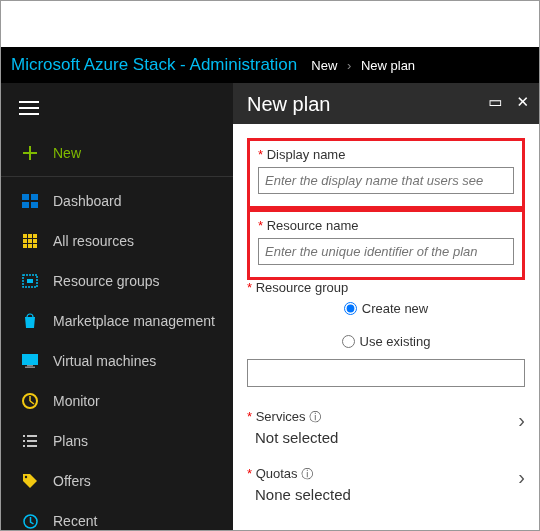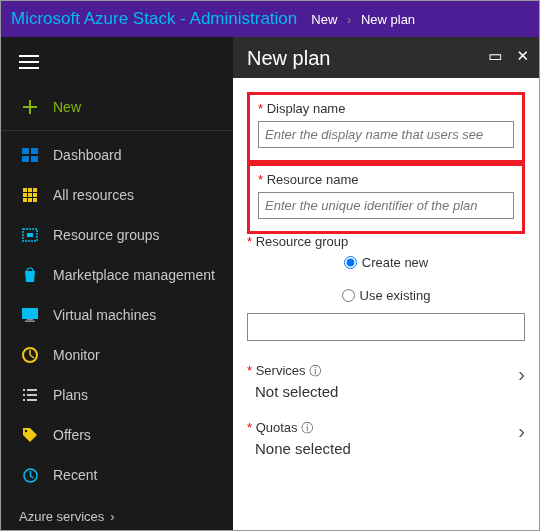--- a/index.html
+++ b/index.html
@@ -1,19 +1,19 @@
 <!DOCTYPE html>
 <html><head>
 <meta charset="utf-8">
 <style>
 * { margin: 0; padding: 0; box-sizing: border-box; font-family: "Segoe UI", Arial, sans-serif; }
 body { width: 540px; height: 531px; background: #fff; overflow: hidden; border: 1px solid #999; }
 
 
-.topbar { height: 36px; background: #4c1d95; color: #00bcf2; display: flex; align-items: center; padding: 14px 10px; font-size: 17px; }
+.topbar { height: 36px; background: #000000; color: #00bcf2; display: flex; align-items: center; padding: 14px 10px; font-size: 17px; margin-top: 46px; }
 .topbar .title { color: #00bcf2; }
 .topbar .crumb { color: #fff; font-size: 13px; margin-left: 14px; }
 .topbar .crumb-sep { color: #888; margin: 0 6px; }
 
 .main { display: flex; height: calc(100% - 36px); }
 
 
 .sidebar { width: 232px; background: #1a1a1a; color: #c8c8c8; display: flex; flex-direction: column; padding-top: 4px; }
 .hamburger { padding: 14px 18px; }
 .hamburger svg { stroke: #fff; }

